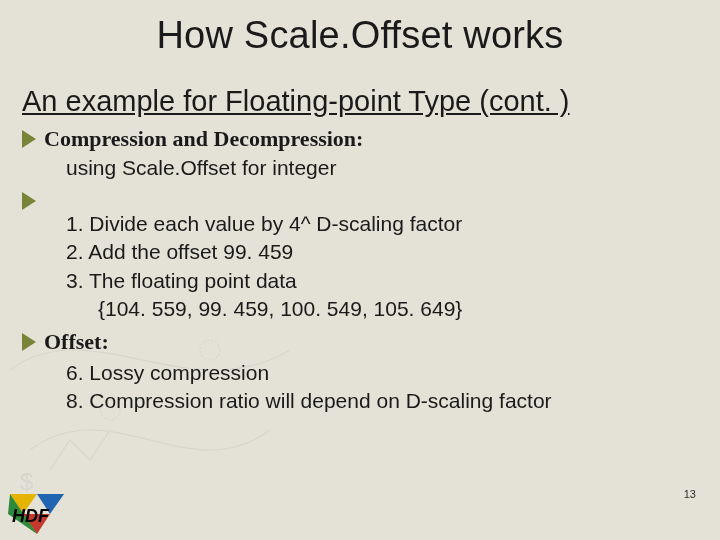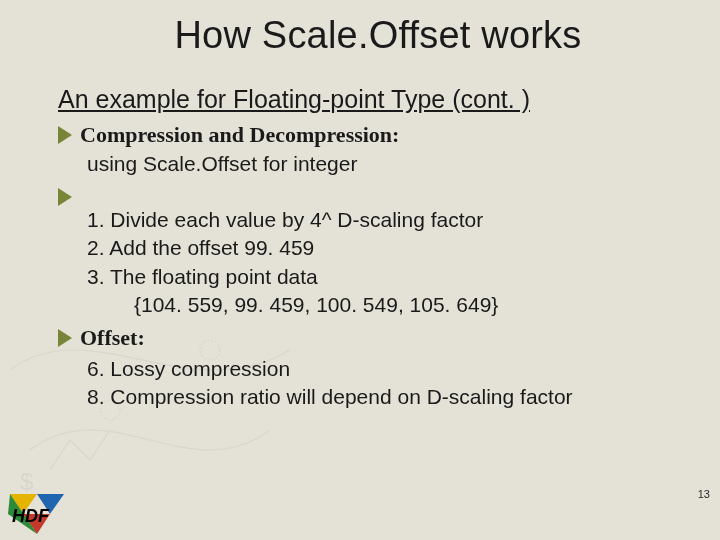--- a/index.html
+++ b/index.html
@@ -10,32 +10,32 @@
     position: relative;
     color: #2a2a2a;
   }
   .bg-deco {
     position: absolute;
     left: -10px; bottom: 30px;
     width: 320px; height: 320px;
     opacity: 0.10;
     z-index: 0;
   }
-  .slide { position: relative; z-index: 1; width: 100%; height: 100%; padding-left: 36px; }
+  .slide { position: relative; z-index: 1; width: 100%; height: 100%; }
   .title {
     text-align: center;
     font-size: 38px;
     font-weight: 400;
     padding-top: 14px;
     color: #1a1a1a;
     letter-spacing: 0.2px;
   }
   .subtitle {
     text-decoration: underline;
-    font-size: 25px;
+    font-size: 29px;
     font-weight: 400;
     margin: 28px 0 6px 22px;
     color: #1a1a1a;
   }
   .bullets { margin: 0 0 0 22px; }
   .b-row { display: flex; align-items: flex-start; font-family: Liberation Serif, serif; }
   .tri {
     width: 0; height: 0;
     border-top: 9px solid transparent;
     border-bottom: 9px solid transparent;
@@ -47,34 +47,34 @@
     font-size: 22px;
     font-weight: 700;
     color: #1a1a1a;
     line-height: 1.35;
   }
   .b-head .colon { font-weight: 700; }
   .b-sub {
     font-size: 21px;
     font-weight: 400;
     color: #1a1a1a;
-    margin-left: 29px;
+    margin-left: 44px;
     line-height: 1.35;
   }
   .b-sub.indent2 { margin-left: 76px; }
   .gap-s { height: 2px; }
   .gap-m { height: 4px; }
   .logo {
     position: absolute;
     left: 8px; bottom: 4px;
     width: 58px; height: 44px;
   }
   .pagenum {
     position: absolute;
-    right: 10px; bottom: 40px;
+    right: 24px; bottom: 40px;
     font-size: 11px;
     color: #2a2a2a;
   }
 </style>
 </head>
 <body>
 
 <svg class="bg-deco" viewBox="0 0 320 320" aria-hidden="true">
   <g stroke="#777" stroke-width="1.2" fill="none">
     <path d="M40,260 C120,200 200,300 280,240"></path>

